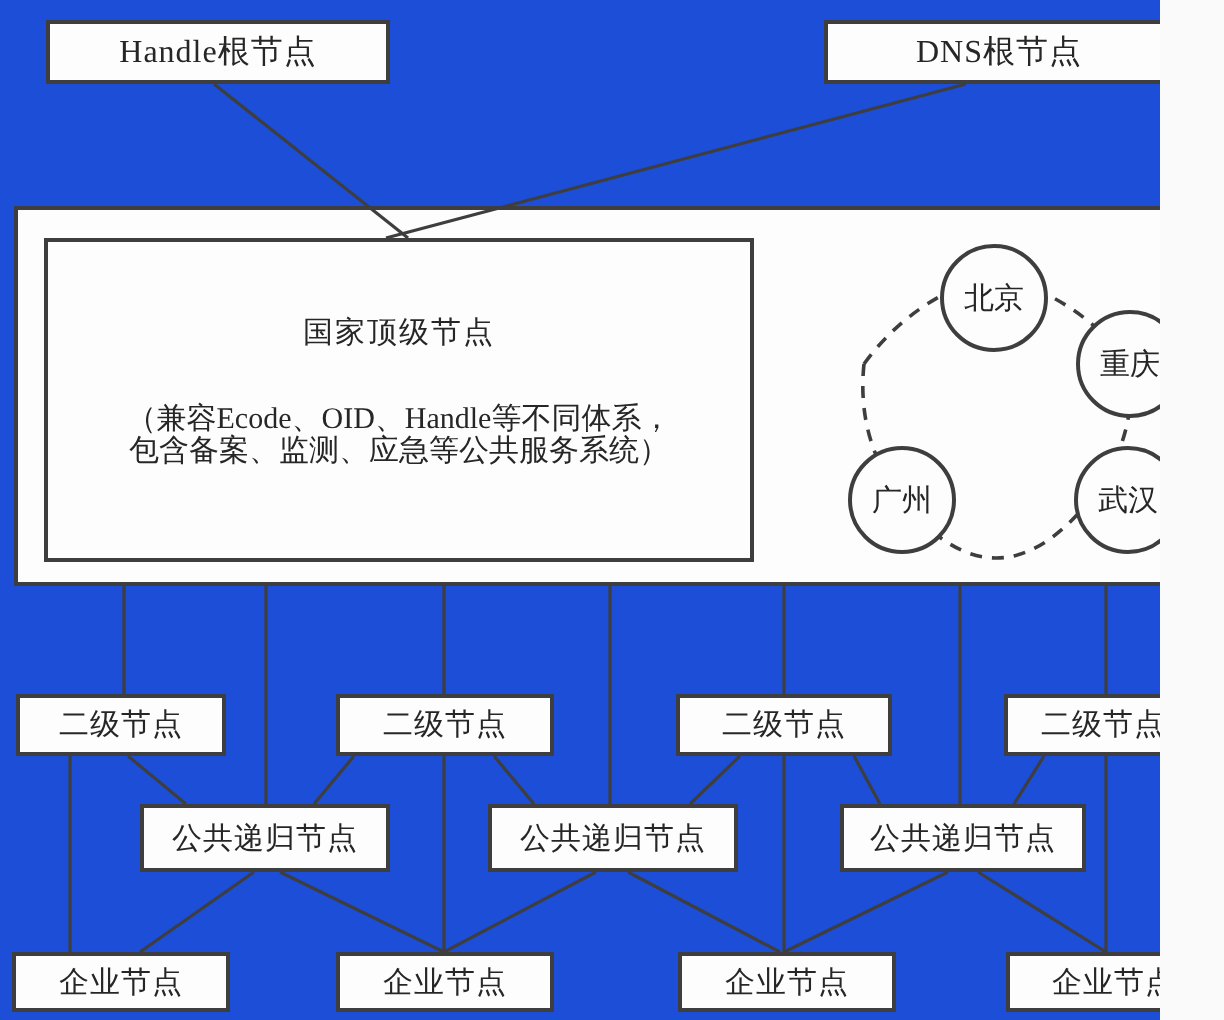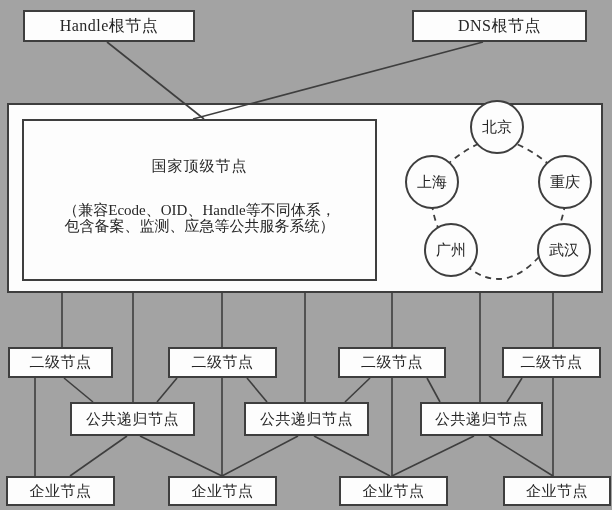--- a/index.html
+++ b/index.html
@@ -1,21 +1,20 @@
 <!DOCTYPE html>
 <html><head>
 <meta charset="utf-8">
 <style>
   html,body{margin:0;padding:0;background:#fafafa;}
   .canvas{
     position:relative;width:580px;height:510px;overflow:hidden;
-    background:#a3a3a3;
+    background:#1d4ed8;
     font-family:"Liberation Serif","DejaVu Serif",serif;
     color:#262626;
-    padding-left:32px;
   }
   .wires{position:absolute;left:0;top:0;z-index:2;}
   .box{
     position:absolute;box-sizing:border-box;
     border:2px solid #3e3e3e;background:#fdfdfd;
     display:flex;align-items:center;justify-content:center;
     font-size:15px;letter-spacing:.5px;z-index:3;
   }
   .root-box{font-size:16px;}
   .outer-box{z-index:1;}
@@ -92,25 +91,22 @@
   <div class="box inner-box" style="left:22px;top:119px;width:355px;height:162px;">
     <div class="inner-content">
       <div class="inner-title">国家顶级节点</div>
       <div class="inner-desc">
         <div>（兼容Ecode、OID、Handle等不同体系，</div>
         <div>包含备案、监测、应急等公共服务系统）</div>
       </div>
     </div>
   </div>
 
-  <div class="circle" style="left:470px;top:100px;">
+  <div class="circle" style="left:470px;top:122px;">
     <span>北京</span>
-  </div>
-  <div class="circle" style="left:405px;top:155px;">
-    <span>上海</span>
   </div>
   <div class="circle" style="left:538px;top:155px;font-family:Liberation Serif, serif;">
     <span>重庆</span>
   </div>
   <div class="circle" style="left:424px;top:223px;justify-content:center;">
     <span>广州</span>
   </div>
   <div class="circle" style="left:537px;top:223px;">
     <span>武汉</span>
   </div>

